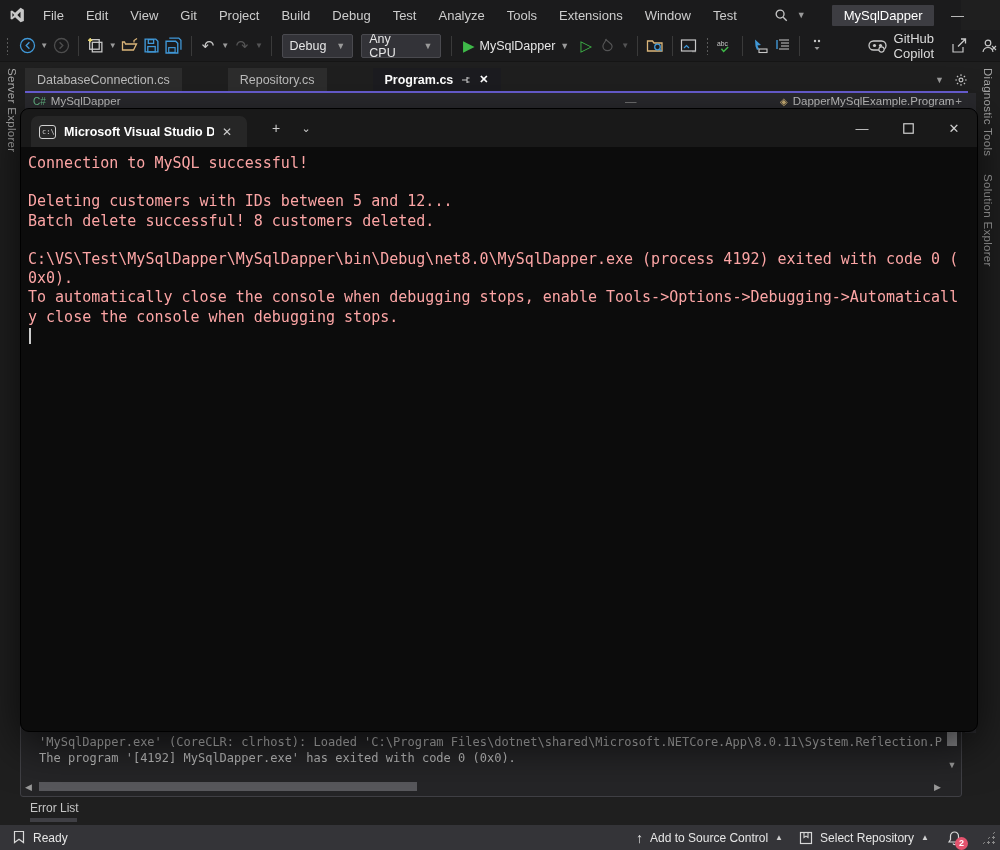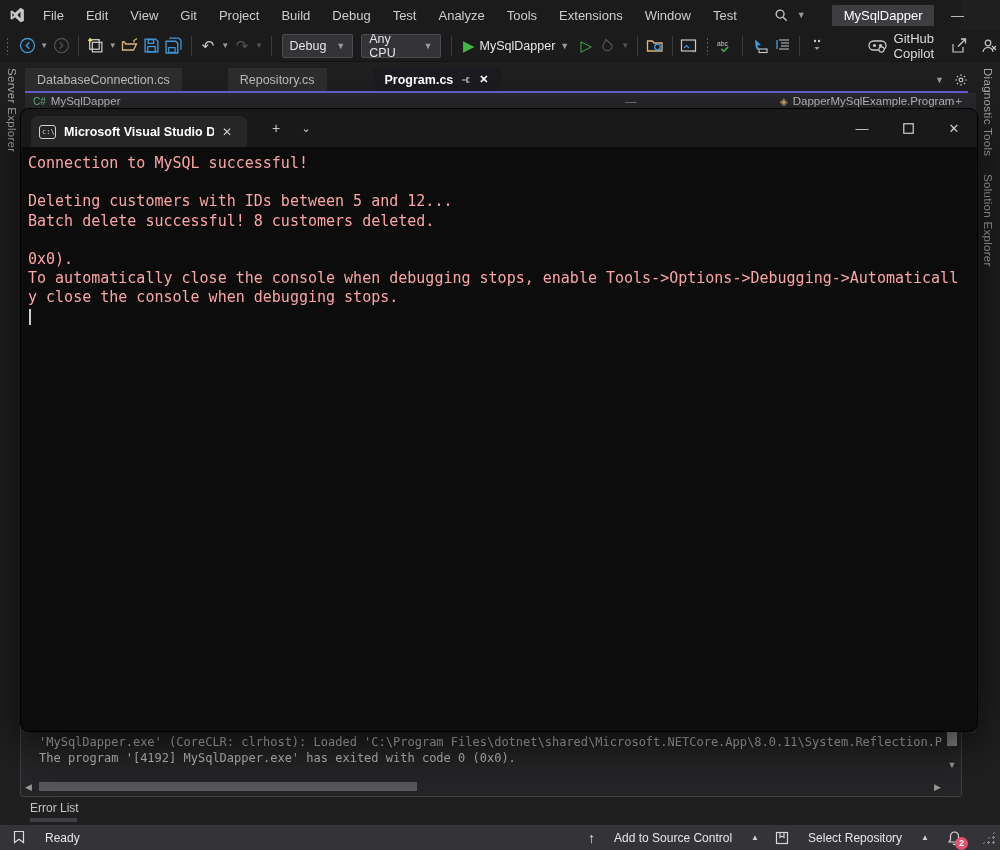--- a/index.html
+++ b/index.html
@@ -104,21 +104,21 @@
     display:flex; align-items:center; }
   .oscroll-h .arr { color:#9a9a9a; font-size:9px; width:10px; }
   .oscroll-h .track { flex:1; height:9px; position:relative; }
   .oscroll-h .thumb { position:absolute; left:4px; top:0; width:378px; height:9px; background:#58585c; }
 
   
   .errorlist-label { position:absolute; top:801px; left:30px; font-size:12px; color:#c5c5c5; z-index:6; }
   .errorlist-underline { position:absolute; top:818px; left:30px; width:47px; height:4px; background:#3f3f44; z-index:6; }
   .statusbar { position:absolute; bottom:0; left:0; width:1000px; height:25px; background:#343438;
     display:flex; align-items:center; font-size:12px; color:#e6e6e6; z-index:41; padding:0 4px; }
-  .sb-group { display:flex; align-items:center; gap:19px; padding:0 8px; height:100%; }
+  .sb-group { display:flex; align-items:center; gap:7px; padding:0 8px; height:100%; }
   .sb-right { margin-left:auto; display:flex; align-items:center; height:100%; }
   .sb-caret { font-size:8px; color:#d0d0d0; }
   .badge { position:absolute; right:-6px; bottom:-4px; width:13px; height:13px; border-radius:50%;
     background:#e3536e; color:#ffffff; font-size:9px; display:flex; align-items:center;
     justify-content:center; font-weight:bold; }
   .bell-wrap { position:relative; margin:0 10px; }
   .grip { width:14px; height:14px; margin-left:10px;
     background-image:radial-gradient(circle, #8a8a8a 1px, transparent 1.2px);
     background-size:5px 5px; background-position:bottom right; clip-path:polygon(100% 0,100% 100%,0 100%); }
 </style>
@@ -393,20 +393,21 @@
       </div>
       <div class="term-ctl">✕</div>
     </div>
   </div>
   <div class="console-body">
     <div class="console-line">Connection to MySQL successful!</div>
     <div class="console-line"></div>
     <div class="console-line">Deleting customers with IDs between 5 and 12...</div>
     <div class="console-line">Batch delete successful! 8 customers deleted.</div>
     <div class="console-line"></div>
+    <div class="console-line">C:\VS\Test\MySqlDapper\MySqlDapper\bin\Debug\net8.0\MySqlDapper.exe (process 4192) exited with code 0 (</div>
     <div class="console-line">0x0).</div>
     <div class="console-line">To automatically close the console when debugging stops, enable Tools-&gt;Options-&gt;Debugging-&gt;Automaticall</div>
     <div class="console-line">y close the console when debugging stops.</div>
     <div class="console-line"><span class="cursor"></span></div>
   </div>
 </div>
 
 <div class="output-panel">
   <div class="output-text">
     <div class="output-line">'MySqlDapper.exe' (CoreCLR: clrhost): Loaded 'C:\Program Files\dotnet\shared\Microsoft.NETCore.App\8.0.11\System.Reflection.Primit</div>

